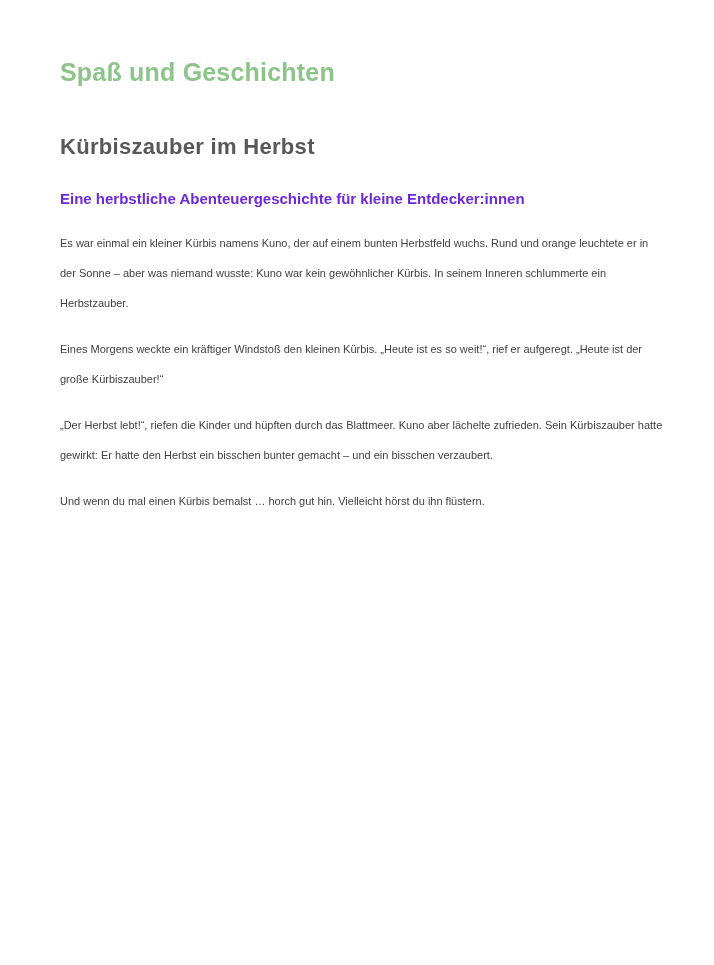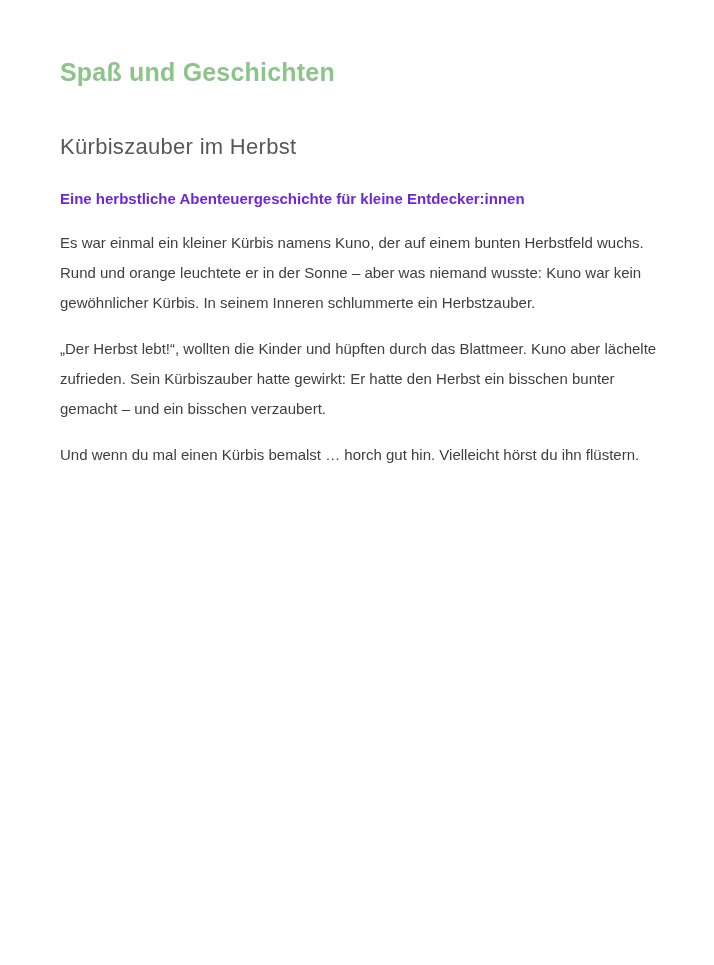--- a/index.html
+++ b/index.html
@@ -21,55 +21,56 @@
     margin: 0;
     font-size: 25px;
     font-weight: 700;
     letter-spacing: 0.2px;
     color: #8cc48a;
     line-height: 32px;
   }
   .story-title {
     margin: 45px 0 0 0;
     font-size: 22px;
-    font-weight: 400;
+    font-weight: 700;
     color: #585858;
     letter-spacing: 0.3px;
     line-height: 27px;
   }
   .story-subtitle {
     margin: 30px 0 0 0;
     font-size: 15px;
     font-weight: 700;
     color: #6d28d9;
     line-height: 17px;
   }
   .story-body {
     margin-top: 21px;
     max-width: 604px;
   }
   .story-body p {
     margin: 0 0 16px 0;
-    font-size: 15px;
+    font-size: 11px;
     line-height: 30px;
     font-weight: 400;
     color: #3f3f3f;
   }
   .story-body p:last-child {
     margin-bottom: 0;
   }
 </style>
 </head>
 <body>
 
 <div class="page">
   <h1 class="category-heading">Spaß und Geschichten</h1>
 
   <h2 class="story-title">Kürbiszauber im Herbst</h2>
 
   <p class="story-subtitle">Eine herbstliche Abenteuergeschichte für kleine Entdecker:innen</p>
 
   <div class="story-body">
       <p>Es war einmal ein kleiner Kürbis namens Kuno, der auf einem bunten Herbstfeld wuchs. Rund und orange leuchtete er in der Sonne – aber was niemand wusste: Kuno war kein gewöhnlicher Kürbis. In seinem Inneren schlummerte ein Herbstzauber.</p>
-      <p>„Der Herbst lebt!“, wollten die Kinder und hüpften durch das Blattmeer. Kuno aber lächelte zufrieden. Sein Kürbiszauber hatte gewirkt: Er hatte den Herbst ein bisschen bunter gemacht – und ein bisschen verzaubert.</p>
+      <p>Eines Morgens weckte ein kräftiger Windstoß den kleinen Kürbis. „Heute ist es so weit!“, rief er aufgeregt. „Heute ist der große Kürbiszauber!“</p>
+      <p>„Der Herbst lebt!“, riefen die Kinder und hüpften durch das Blattmeer. Kuno aber lächelte zufrieden. Sein Kürbiszauber hatte gewirkt: Er hatte den Herbst ein bisschen bunter gemacht – und ein bisschen verzaubert.</p>
       <p>Und wenn du mal einen Kürbis bemalst … horch gut hin. Vielleicht hörst du ihn flüstern.</p>
     </div>
 </div>
 
 </body></html>

